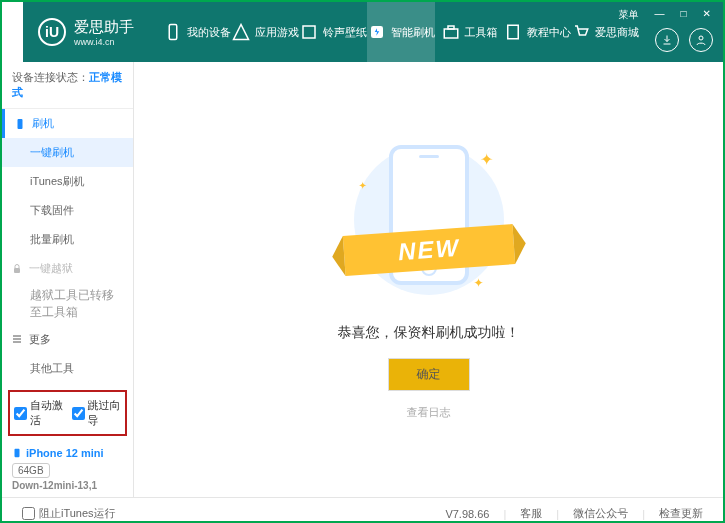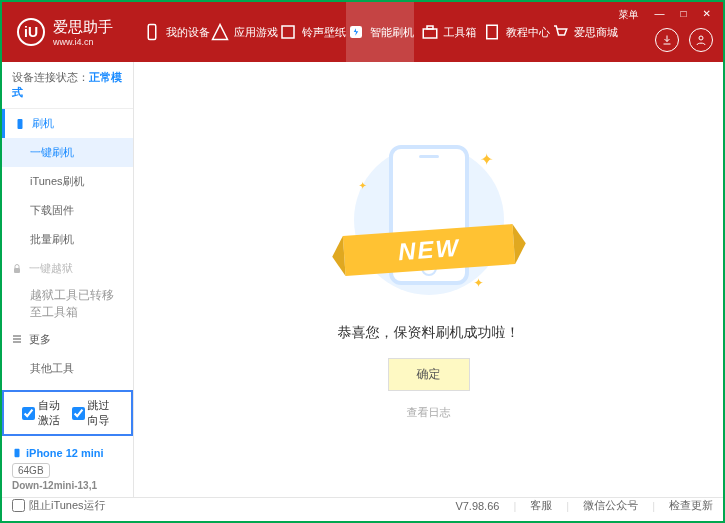--- a/index.html
+++ b/index.html
@@ -1,18 +1,18 @@
 <!DOCTYPE html>
 <html><head>
 <meta charset="utf-8">
 <style>
 *{margin:0;padding:0;box-sizing:border-box;font-family:"Microsoft YaHei",sans-serif;}
 body{background:#f0f0f0;display:flex;justify-content:center;align-items:center;height:100vh;}
 .window{width:725px;height:523px;background:#fff;border:2px solid #00a74f;position:relative;overflow:hidden;}
-.header{height:60px;background:#b91c1c;display:flex;align-items:center;color:#fff;position:relative;}
+.header{height:60px;background:#0f766e;display:flex;align-items:center;color:#fff;position:relative;margin-left:21px;}
 .logo-area{display:flex;align-items:center;padding:0 15px;width:140px;}
 .logo-icon{width:28px;height:28px;border:2px solid #fff;border-radius:50%;display:flex;align-items:center;justify-content:center;font-weight:bold;font-size:14px;margin-right:8px;}
 .logo-text{font-size:15px;font-weight:normal;}
 .logo-sub{font-size:9px;opacity:0.9;}
 .nav{display:flex;height:100%;}
 .nav-item{width:68px;display:flex;flex-direction:row;align-items:center;justify-content:center;cursor:pointer;font-size:11px;gap:4px;}
 .nav-item.active{background:rgba(255,255,255,0.18);}
 .nav-icon{width:20px;height:20px;display:flex;align-items:center;justify-content:center;}
 .nav-icon svg{width:18px;height:18px;fill:#fff;}
 .win-controls{position:absolute;right:8px;top:4px;display:flex;gap:8px;font-size:10px;}
@@ -24,21 +24,21 @@
 .sidebar{width:132px;border-right:1px solid #e5e5e5;display:flex;flex-direction:column;}
 .conn-status{padding:8px 10px;font-size:11px;color:#666;border-bottom:1px solid #eee;}
 .conn-status .mode{color:#1a8bff;font-weight:bold;}
 .menu{flex:1;overflow-y:auto;font-size:11px;}
 .menu-group{padding:7px 9px;color:#555;display:flex;align-items:center;gap:6px;cursor:pointer;}
 .menu-group.active-group{border-left:3px solid #1a8bff;color:#1a8bff;}
 .menu-group svg{width:12px;height:12px;fill:currentColor;}
 .menu-sub{padding:7px 12px 7px 28px;color:#666;cursor:pointer;}
 .menu-sub.active{background:#e8f2ff;color:#1a8bff;}
 .menu-note{padding:4px 12px 4px 28px;color:#999;font-size:12px;line-height:1.4;}
-.checkbox-row{border:2px solid #3b82f6;margin:4px 0;padding:6px 18px;display:flex;gap:8px;font-size:11px;}
+.checkbox-row{border:2px solid #b91c1c;margin:4px 6px;padding:6px 4px;display:flex;gap:8px;font-size:11px;}
 .checkbox-row label{display:flex;align-items:center;gap:3px;color:#333;cursor:pointer;}
 .checkbox-row input{accent-color:#1a8bff;}
 .device-box{padding:6px 10px;font-size:11px;}
 .device-name{color:#1a8bff;font-weight:bold;display:flex;align-items:center;gap:4px;}
 .device-name svg{width:10px;height:14px;fill:#1a8bff;}
 .device-cap{display:inline-block;border:1px solid #ccc;border-radius:3px;padding:1px 5px;font-size:10px;color:#666;margin-top:3px;}
 .device-ver{color:#888;font-size:10px;margin-top:2px;font-weight:bold;}
 .main{flex:1;display:flex;flex-direction:column;align-items:center;justify-content:center;position:relative;}
 .phone-illus{position:relative;width:140px;height:160px;}
 .circle-bg{width:150px;height:150px;background:#eaf4ff;border-radius:50%;position:absolute;top:5px;left:-5px;}
@@ -48,23 +48,23 @@
 .new-banner{position:absolute;bottom:30px;left:-15px;width:170px;height:40px;background:#ffc233;transform:rotate(-4deg);display:flex;align-items:center;justify-content:center;}
 .new-banner::before,.new-banner::after{content:"";position:absolute;width:0;height:0;border-top:20px solid transparent;border-bottom:20px solid transparent;}
 .new-banner::before{left:-12px;border-right:12px solid #e0a820;}
 .new-banner::after{right:-12px;border-left:12px solid #e0a820;}
 .new-text{font-size:24px;font-weight:900;font-style:italic;color:#fff;letter-spacing:2px;}
 .star{position:absolute;color:#ffc233;}
 .s1{top:10px;right:5px;font-size:16px;}
 .s2{top:40px;left:0px;font-size:10px;}
 .s3{bottom:10px;right:15px;font-size:12px;}
 .success-msg{margin-top:24px;font-size:14px;color:#333;}
-.confirm-btn{margin-top:16px;padding:7px 28px;border:1px solid #ddd;background:#fef9c3;font-size:12px;color:#555;cursor:pointer;}
+.confirm-btn{margin-top:16px;padding:7px 28px;border:1px solid #ddd;background:#eab308;font-size:12px;color:#555;cursor:pointer;}
 .log-link{margin-top:14px;font-size:11px;color:#aaa;cursor:pointer;}
-.footer{height:24px;border-top:1px solid #e5e5e5;display:flex;align-items:flex-start;font-size:11px;color:#666;padding:0 10px;justify-content:space-between;}
+.footer{height:24px;border-top:1px solid #e5e5e5;display:flex;align-items:flex-end;font-size:11px;color:#666;padding:0 20px;justify-content:space-between;}
 .footer-left{display:flex;align-items:center;gap:4px;}
 .footer-right{display:flex;align-items:center;gap:14px;}
 .footer-right span{cursor:pointer;}
 .sep{color:#ddd;}
 </style>
 </head>
 <body>
 
 <div class="window">
   <div class="header">

